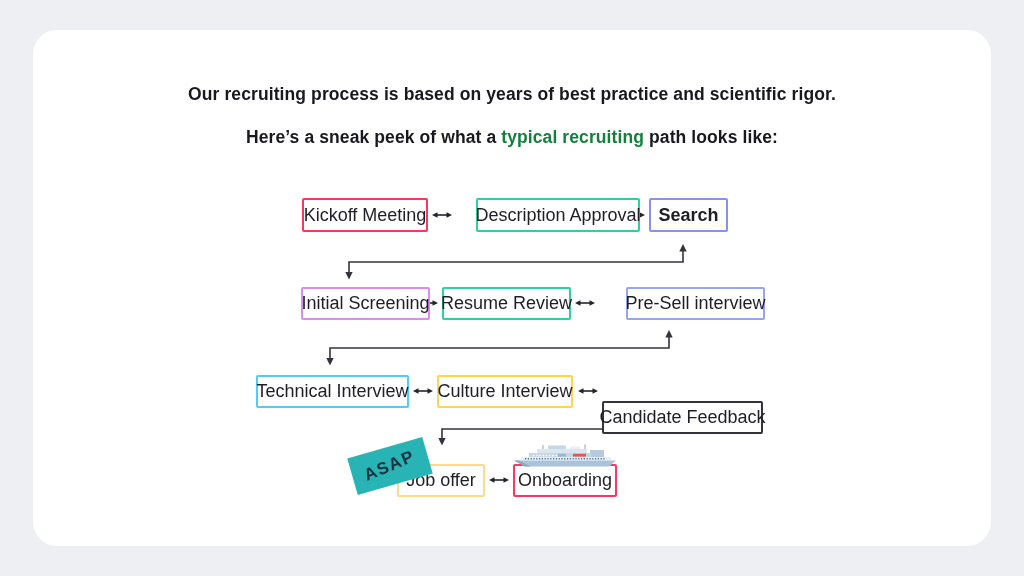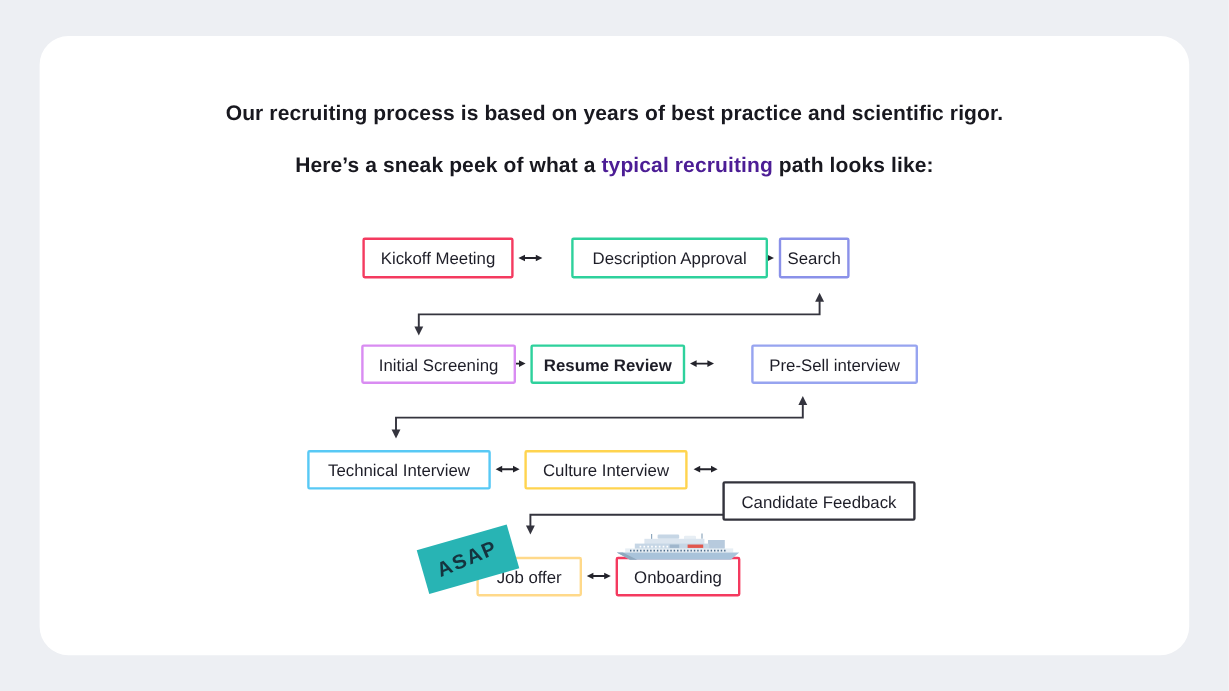--- a/index.html
+++ b/index.html
@@ -17,21 +17,21 @@
     position:absolute; left:0; width:1024px; text-align:center;
     font-weight:800; font-size:17.5px; color:#18181F; letter-spacing:.1px;
   }
   .heading-1 { top:84px; }
   .heading-2 { top:127px; }
   .hl { font-weight:800; }
   .node {
     position:absolute; background:#FFFFFF;
     border:2px solid #888; border-radius:2px;
     display:flex; align-items:center; justify-content:center;
-    font-size:14px; color:#1E1E28; white-space:nowrap; z-index:3;
+    font-size:18px; color:#1E1E28; white-space:nowrap; z-index:3;
   }
   .node-dark { border-width:2px;margin-top:26px; }
   .harrow { position:absolute; z-index:2; }
   .connector-layer {
     position:absolute; left:0; top:0; width:1024px; height:576px;
     z-index:1; pointer-events:none;
   }
   .sticky-note {
     position:absolute; left:351px; top:447px; width:78px; height:38px;
     background:#28B4B4; transform:rotate(-16deg); z-index:5;
@@ -44,21 +44,21 @@
   .ship { position:absolute; left:513px; top:444px; z-index:4; }
 </style>
 </head>
 <body>
 
 <div class="card"></div>
 
 <div class="heading heading-1">Our recruiting process is based on years of best practice and scientific rigor.</div>
 
 <div class="heading heading-2">
-  <span>Here’s a sneak peek of what a </span><span class="hl" style="color:#4c1d95">typical recruiting</span><span> path looks like:</span>
+  <span>Here’s a sneak peek of what a </span><span class="hl" style="color:#15803d">typical recruiting</span><span> path looks like:</span>
 </div>
 
 <svg class="connector-layer" viewBox="0 0 1024 576">
   <g stroke="#34343E" stroke-width="1.6" fill="none">
     <path d="M683 249 V262 H349 V274"></path>
     <path d="M669 335 V348 H330 V360"></path>
     <path d="M683 416 V429 H442 V440"></path>
   </g>
   <g fill="#34343E">
     <polygon points="683,244 679.3,251.5 686.7,251.5"></polygon>
@@ -75,29 +75,29 @@
   <line x1="4" y1="6" x2="18" y2="6" stroke="#23232B" stroke-width="1.6"></line>
   <polygon points="1,6 6.5,3.2 6.5,8.8" fill="#23232B"></polygon>
   <polygon points="21,6 15.5,3.2 15.5,8.8" fill="#23232B"></polygon>
 </svg>
 <div class="node" style="left: 457px; top: 198px; width: 164px; height: 34px; border-color: rgb(46, 209, 156); margin-left: 19px;">Description Approval</div>
 <svg class="harrow" style="left:624px; top:209px;" width="22" height="12" viewBox="0 0 22 12">
   <line x1="4" y1="6" x2="18" y2="6" stroke="#23232B" stroke-width="1.6"></line>
   <polygon points="1,6 6.5,3.2 6.5,8.8" fill="#23232B"></polygon>
   <polygon points="21,6 15.5,3.2 15.5,8.8" fill="#23232B"></polygon>
 </svg>
-<div class="node" style="left: 649px; top: 198px; width: 59px; height: 34px; border-color: rgb(138, 145, 233);">Search</div>
+<div class="node" style="left: 649px; top: 198px; width: 79px; height: 34px; border-color: rgb(138, 145, 233); font-weight: bold;">Search</div>
 
 <div class="node" style="left: 285px; top: 287px; width: 129px; height: 33px; border-color: rgb(217, 140, 242); margin-left: 16px;">Initial Screening</div>
 <svg class="harrow" style="left:417px; top:297px;" width="22" height="12" viewBox="0 0 22 12">
   <line x1="4" y1="6" x2="18" y2="6" stroke="#23232B" stroke-width="1.6"></line>
   <polygon points="1,6 6.5,3.2 6.5,8.8" fill="#23232B"></polygon>
   <polygon points="21,6 15.5,3.2 15.5,8.8" fill="#23232B"></polygon>
 </svg>
-<div class="node" style="left: 442px; top: 287px; width: 129px; height: 33px; border-color: rgb(46, 209, 156); font-weight: bold;">Resume Review</div>
+<div class="node" style="left: 442px; top: 287px; width: 129px; height: 33px; border-color: rgb(46, 209, 156);">Resume Review</div>
 <svg class="harrow" style="left:574px; top:297px;" width="22" height="12" viewBox="0 0 22 12">
   <line x1="4" y1="6" x2="18" y2="6" stroke="#23232B" stroke-width="1.6"></line>
   <polygon points="1,6 6.5,3.2 6.5,8.8" fill="#23232B"></polygon>
   <polygon points="21,6 15.5,3.2 15.5,8.8" fill="#23232B"></polygon>
 </svg>
 <div class="node" style="left: 626px; top: 287px; width: 139px; height: 33px; border-color: rgb(151, 164, 240);">Pre-Sell interview</div>
 
 <div class="node" style="left: 256px; top: 375px; width: 153px; height: 33px; border-color: rgb(88, 201, 245);">Technical Interview</div>
 <svg class="harrow" style="left:412px; top:385px;" width="22" height="12" viewBox="0 0 22 12">
   <line x1="4" y1="6" x2="18" y2="6" stroke="#23232B" stroke-width="1.6"></line>

